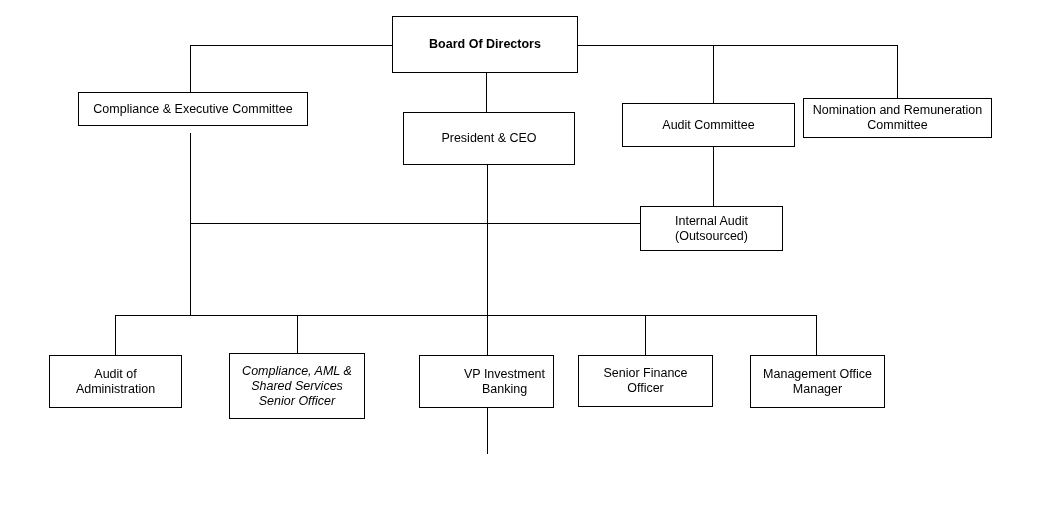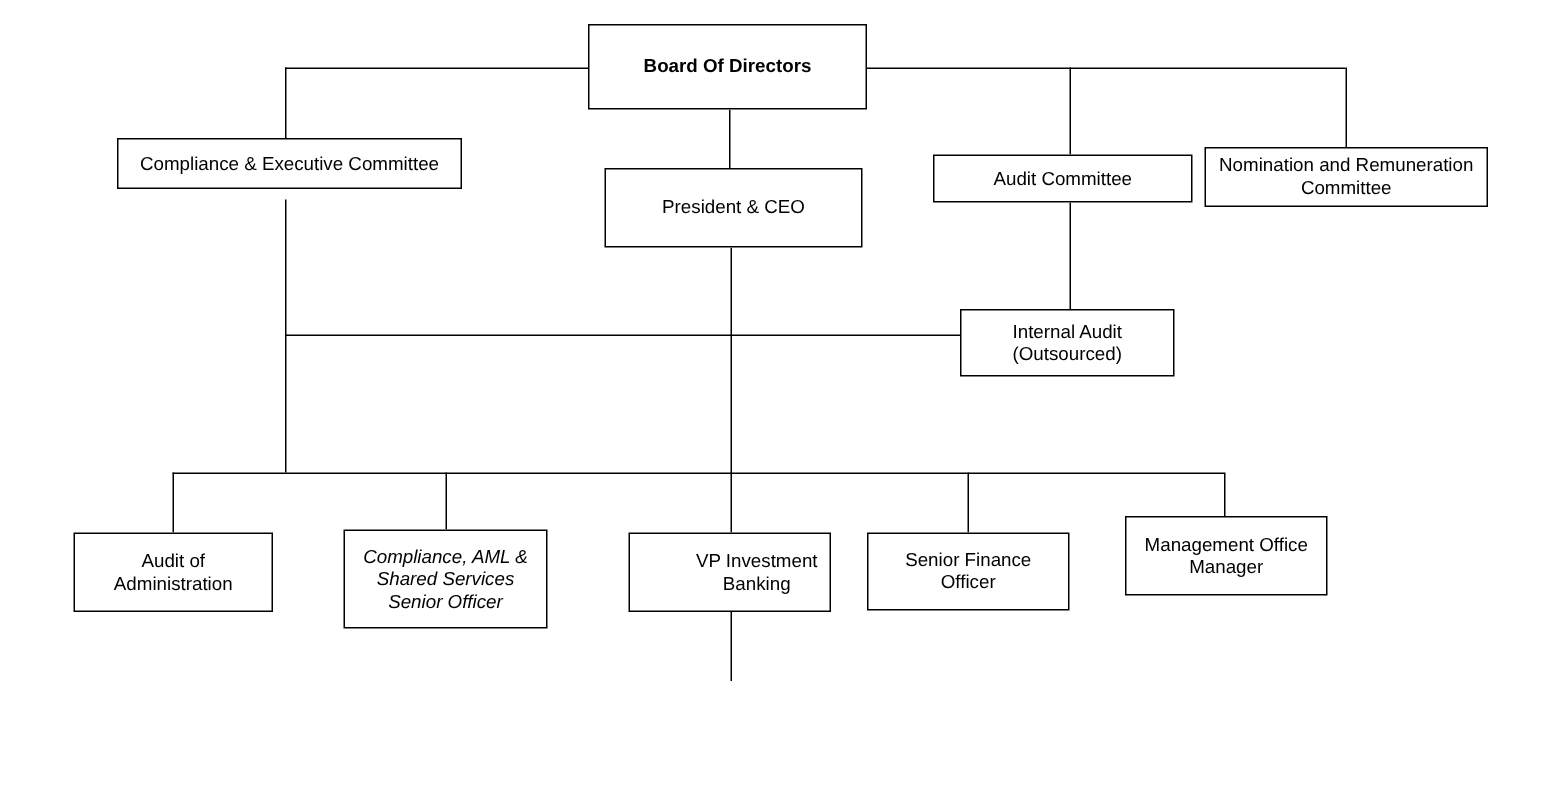--- a/index.html
+++ b/index.html
@@ -68,21 +68,21 @@
   </div>
 
   <div class="node" style="left:403px; top:112px; width:172px; height:53px;">
     <span class="node-label">President &amp; CEO</span>
   </div>
 
   <div class="node" style="left:78px; top:92px; width:230px; height:34px;">
     <span class="node-label">Compliance &amp; Executive Committee</span>
   </div>
 
-  <div class="node" style="left:622px; top:103px; width:173px; height:32px;">
+  <div class="node" style="left:622px; top:103px; width:173px; height:44px;">
     <span class="node-label">Audit Committee</span>
   </div>
 
   <div class="node" style="left:803px; top:98px; width:189px; height:40px;">
     <span class="node-label">Nomination and Remuneration
 Committee</span>
   </div>
 
   <div class="node" style="left:640px; top:206px; width:143px; height:45px;">
     <span class="node-label">Internal Audit
@@ -103,19 +103,19 @@
   <div class="node" style="left:419px; top:355px; width:135px; height:53px;padding-left:36px;">
     <span class="node-label">VP Investment
 Banking</span>
   </div>
 
   <div class="node" style="left:578px; top:355px; width:135px; height:52px;">
     <span class="node-label">Senior Finance
 Officer</span>
   </div>
 
-  <div class="node" style="left:750px; top:344px; width:135px; height:53px;">
+  <div class="node" style="left:750px; top:355px; width:135px; height:53px;">
     <span class="node-label">Management Office
 Manager</span>
   </div>
 
 
 </div>
 
 </body></html>

